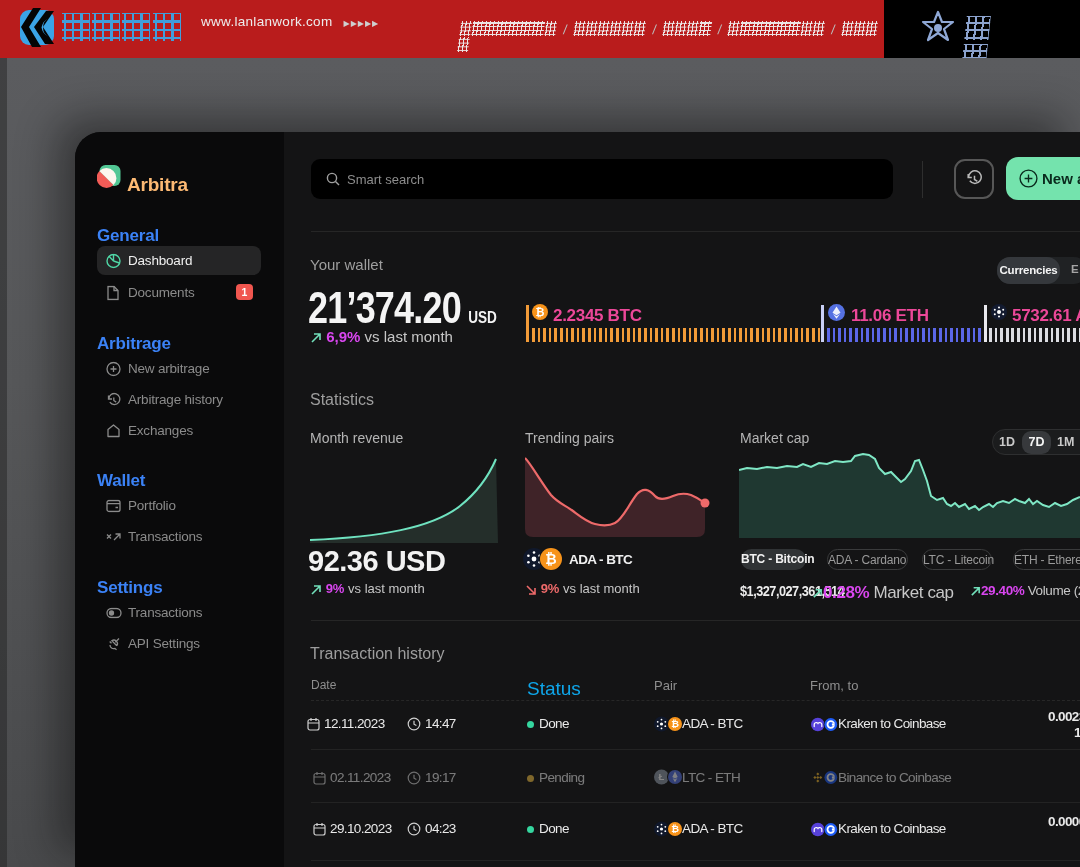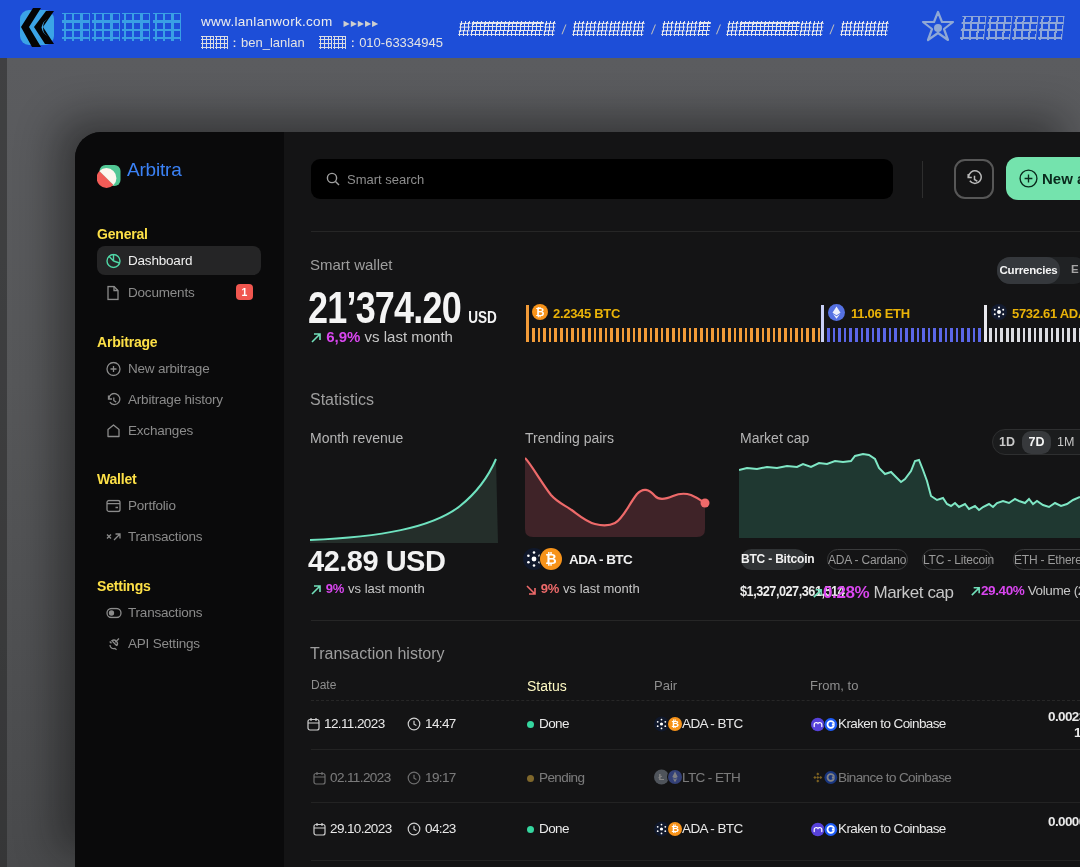--- a/index.html
+++ b/index.html
@@ -8,40 +8,40 @@
 #page{position:absolute;left:0;top:0;width:1080px;height:867px;overflow:hidden}
 .abs{position:absolute}
 
 .cj{display:inline-block;width:1em;height:1em;vertical-align:-0.12em;
 background:repeating-linear-gradient(0deg,transparent 0 .06em,currentColor .06em .145em,transparent .145em .3em),
 repeating-linear-gradient(90deg,transparent 0 .06em,currentColor .06em .145em,transparent .145em .3em);
 opacity:.95;margin-right:.08em}
 .cj:last-child{margin-right:0}
 .slog .cj{width:.88em;height:1.12em;margin-right:.05em}
 
-#topbar{position:absolute;left:0;top:0;width:1080px;height:58px;background:#1d4ed8}
+#topbar{position:absolute;left:0;top:0;width:884px;height:58px;background:#b91c1c}
 
 #stage{position:absolute;left:0;top:58px;width:1080px;height:809px;
 background:linear-gradient(180deg,#5b5c5f 0%,#565759 40%,#494a4c 100%)}
 #stage::before{content:"";position:absolute;left:0;top:0;width:7px;height:100%;background:rgba(30,30,30,.45)}
 
 #card{position:absolute;left:75px;top:74px;width:1005px;height:735px;
 background:#141415;border-radius:26px 0 0 0;box-shadow:-18px -14px 40px rgba(10,10,10,.45)}
 #side{position:absolute;left:0;top:0;width:209px;height:735px;background:#0a0a0b;border-radius:26px 0 0 0}
-.navlabel{position:absolute;left:22px;font-size:14px;font-weight:bold;color:#fde047;letter-spacing:-.2px}
+.navlabel{position:absolute;left:22px;font-size:17px;font-weight:bold;color:#3b82f6;letter-spacing:-.2px}
 .navitem{position:absolute;left:31px;font-size:13.5px;color:#8b8b8b;letter-spacing:-.2px}
 .navitem svg{position:absolute;left:0;top:50%;transform:translateY(-50%)}
 .navitem span{margin-left:22px;white-space:nowrap}
 
 .gtxt{color:#9e9e9e}
 .mint{color:#d946ef}
 .hline{position:absolute;height:1px;background:#262626}
 .barcode{position:absolute;height:14px}
 .tallbar{position:absolute;width:3px;height:37px}
-.cointxt{position:absolute;font-size:13px;font-weight:bold;color:#eab308;letter-spacing:-.3px;white-space:nowrap}
+.cointxt{position:absolute;font-size:17px;font-weight:bold;color:#ec4899;letter-spacing:-.3px;white-space:nowrap}
 .pill{position:absolute;height:21px;border-radius:11px;font-size:12px;line-height:20px;
 text-align:left;letter-spacing:-.2px;white-space:nowrap}
 .pill.on{background:#303335;color:#f0f0f0;font-weight:bold}
 .pill.off{border:1px solid #3a3b3c;color:#9a9a9a}
 .ic{display:inline-block;vertical-align:middle}
 .trow{position:absolute;font-size:13.5px;color:#e9e9e9;letter-spacing:-.6px;white-space:nowrap}
 </style>
 </head>
 <body>
 <div id="page">
@@ -50,23 +50,20 @@
       <rect x="1" y="2" width="34" height="35" rx="9" fill="#3ba4e6"></rect>
       <path d="M14 0 L22 0 L10 19 L22 39 L13 39 L2 19 Z" fill="#040404"></path>
       <path d="M27 3 L35 3 L24 19 L35 36 L26 36 L15 19 Z" fill="#040404"></path>
       <path d="M30 10 a10.5 10.5 0 0 0 0 19 a13 13 0 0 1 -7.5 -9.5 a13 13 0 0 1 7.5 -9.5 Z" fill="#3ba4e6"></path>
     </svg>
     <div class="abs" style="left:62px;top:13px;font-size:28px;color:#3ba4e6">
       <span class="cj"></span><span class="cj"></span><span class="cj"></span><span class="cj"></span>
     </div>
     <div class="abs" style="left:201px;top:14px;font-size:13.5px;color:#ededed;letter-spacing:.3px">www.lanlanwork.com
       <span style="font-size:8px;color:#cfcfcf;letter-spacing:1px;margin-left:7px">▶▶▶▶▶</span>
-    </div>
-    <div class="abs" style="left:201px;top:34px;font-size:13px;color:#e4e4e4">
-      <span style="font-size:13px"><span class="cj"></span><span class="cj"></span></span>：ben_lanlan&nbsp;&nbsp;&nbsp;&nbsp;<span style="font-size:13px"><span class="cj"></span><span class="cj"></span></span>：010-63334945
     </div>
     <div class="abs slog" style="left:459px;top:21px;font-size:13px;color:#efefef;transform:skewX(-8deg)">
       <span class="cj"></span><span class="cj"></span><span class="cj"></span><span class="cj"></span><span class="cj"></span><span class="cj"></span><span class="cj"></span><span class="cj"></span>
       <span style="color:#bdbdbd;margin:0 3px">/</span>
       <span class="cj"></span><span class="cj"></span><span class="cj"></span><span class="cj"></span><span class="cj"></span><span class="cj"></span>
       <span style="color:#bdbdbd;margin:0 3px">/</span>
       <span class="cj"></span><span class="cj"></span><span class="cj"></span><span class="cj"></span>
       <span style="color:#bdbdbd;margin:0 3px">/</span>
       <span class="cj"></span><span class="cj"></span><span class="cj"></span><span class="cj"></span><span class="cj"></span><span class="cj"></span><span class="cj"></span><span class="cj"></span>
       <span style="color:#bdbdbd;margin:0 3px">/</span>
@@ -81,21 +78,21 @@
     </div>
   </div>
   <div id="stage">
     <div id="card">
       <div id="side">
         <svg class="abs" style="left:22px;top:33px" width="24" height="24" viewBox="0 0 24 24">
           <rect x="2.5" y="0" width="21" height="21" rx="6" fill="#52c795"></rect>
           <path d="M2.43 5.93 A10 10 0 0 0 16.57 20.07 Z" fill="#f25c57"></path>
           <path d="M2.43 5.93 A10 10 0 0 1 16.57 20.07 Z" fill="#fdf6ee"></path>
         </svg>
-        <div class="abs" style="left:52px;top:27px;font-size:19px;font-weight:normal;color:#3b82f6;letter-spacing:-.2px">Arbitra</div>
+        <div class="abs" style="left:52px;top:42px;font-size:19px;font-weight:bold;color:#fdba74;letter-spacing:-.2px">Arbitra</div>
 
         <div class="navlabel" style="top:94px">General</div>
         <div class="abs" style="left:22px;top:114px;width:164px;height:29px;background:#252526;border-radius:8px"></div>
         <div class="navitem" style="top:114px;height:29px;line-height:29px;color:#efefef">
           <svg width="15" height="15" viewBox="0 0 15 15" fill="none" stroke="#4fd6a5" stroke-width="1.4">
               <circle cx="7.5" cy="7.5" r="6.5"></circle>
               <path d="M7.5 7.5 L3 2.7 M7.5 7.5 L7.5 1 M7.5 7.5 L13.5 9.5"></path>
             </svg>
           <span>Dashboard</span>
         </div>
@@ -182,21 +179,21 @@
         </div>
         <div class="abs" style="left:931px;top:25px;width:170px;height:43px;background:#74e3ad;border-radius:12px;color:#0a2a1d">
           <svg class="abs" style="left:13px;top:12px" width="19" height="19" viewBox="0 0 21 21" fill="none" stroke="#0a2a1d" stroke-width="1.5">
               <circle cx="10.5" cy="10.5" r="9.3"></circle>
               <path d="M10.5 6.2 v8.6 M6.2 10.5 h8.6"></path>
             </svg>
           <div class="abs" style="left:36px;top:13px;font-size:15px;font-weight:bold">New arbitrage</div>
         </div>
         <div class="hline" style="left:236px;top:99px;width:769px"></div>
 
-        <div class="abs gtxt" style="left:235px;top:124px;font-size:15px">Smart wallet</div>
+        <div class="abs gtxt" style="left:235px;top:124px;font-size:15px">Your wallet</div>
         <div class="abs" style="left:233px;top:150px;font-size:45px;font-weight:bold;color:#f4f4f4;letter-spacing:-1px;transform:scaleX(.8);transform-origin:0 0;white-space:nowrap">21’374.20<span style="font-size:17px;letter-spacing:0;margin-left:9px">USD</span></div>
         <div class="abs" style="left:235px;top:196px;font-size:15px">
           <svg class="ic" width="12" height="12" viewBox="0 0 12 12" fill="none" stroke="#72e0bb" stroke-width="1.6">
               <path d="M2 10 L10 2 M4 2 h6 v6"></path>
             </svg>
           <span class="mint" style="font-weight:bold">6,9%</span> <span style="color:#c7c7c7">vs last month</span>
         </div>
         <div class="abs" style="left:922px;top:125px;width:90px;height:27px;background:#202224;border-radius:13px"></div>
         <div class="abs" style="left:922px;top:125px;width:63px;height:27px;background:#35383c;border-radius:13px;color:#f5f5f5;font-size:11.5px;font-weight:bold;text-align:center;line-height:27px;letter-spacing:-.2px">Currencies</div>
         <div class="abs" style="left:996px;top:131px;font-size:11.5px;color:#a5a5a5;font-weight:bold">E</div>
@@ -233,37 +230,37 @@
         <div class="cointxt" style="left:937px;top:174px">5732.61 ADA</div>
         <div class="barcode" style="left:914px;top:196px;width:91px;background:repeating-linear-gradient(90deg,#dcdde2 0 2.7px,transparent 2.7px 5.6px)"></div>
 
         <div class="abs gtxt" style="left:235px;top:259px;font-size:16px">Statistics</div>
         <div class="abs" style="left:235px;top:298px;font-size:14px;color:#b5b5b5">Month revenue</div>
         <div class="abs" style="left:450px;top:298px;font-size:14px;color:#b5b5b5">Trending pairs</div>
         <div class="abs" style="left:665px;top:298px;font-size:14px;color:#b5b5b5">Market cap</div>
         <div class="abs" style="left:917px;top:297px;width:175px;height:26px;background:#1b1c1d;border:1.5px solid #2e2f30;border-radius:13px"></div>
         <div class="abs" style="left:924px;top:303px;font-size:12.5px;font-weight:bold;color:#c9c9c9">1D</div>
         <div class="abs" style="left:947px;top:299px;width:29px;height:23px;background:#37393c;border-radius:9px;color:#f5f5f5;font-size:12.5px;font-weight:bold;text-align:center;line-height:23px">7D</div>
-        <div class="abs" style="left:982px;top:303px;font-size:12.5px;font-weight:normal;color:#c9c9c9">1M</div>
+        <div class="abs" style="left:982px;top:303px;font-size:12.5px;font-weight:bold;color:#c9c9c9">1M</div>
 
         <svg class="abs" style="left:235px;top:323px" width="188" height="88" viewBox="0 0 188 88">
           <path d="M0 85 C70 82 122 73 150 51 C170 35 180 18 186 4 L188 88 L0 88 Z" fill="#31443c" opacity=".55"></path>
           <path d="M0 85 C70 82 122 73 150 51 C170 35 180 18 186 4" fill="none" stroke="#6fe3c0" stroke-width="2"></path>
         </svg>
         <svg class="abs" style="left:450px;top:320px" width="188" height="92" viewBox="0 0 188 92">
           <path d="M0 6 C6 12 16 30 26 43 C33 51 40 53 48 59 C56 65 62 70 70 72 C78 74 84 74 90 71 C98 67 104 52 112 42 C118 35.5 124 37 130 44 C134 48.5 140 47.5 148 44 C154 41.5 160 41 166 43 C172 45.5 176 48.5 180 51 L180 77 Q180 85 172 85 L8 85 Q0 85 0 77 Z" fill="#43252a" opacity=".92"></path>
           <path d="M0 6 C6 12 16 30 26 43 C33 51 40 53 48 59 C56 65 62 70 70 72 C78 74 84 74 90 71 C98 67 104 52 112 42 C118 35.5 124 37 130 44 C134 48.5 140 47.5 148 44 C154 41.5 160 41 166 43 C172 45.5 176 48.5 180 51" fill="none" stroke="#ee6a6a" stroke-width="2.2"></path>
           <circle cx="180" cy="51" r="4.5" fill="#ee6a6a"></circle>
         </svg>
         <svg class="abs" style="left:664px;top:314px" width="341" height="92" viewBox="0 0 341 92">
           <path d="M0 24 L8 22 L18 23 L28 21 L38 22 L48 20 L58 21 L64 18 L72 21 L80 17 L88 18 L96 15 L104 16 L112 15 L116 10 L124 8 L130 9 L136 13 L140 22 L146 28 L152 26 L158 32 L162 36 L166 33 L172 25 L176 15 L180 14 L184 24 L188 35 L192 50 L198 54 L204 52 L208 58 L212 60 L216 57 L220 61 L226 58 L230 63 L236 60 L240 64 L244 61 L250 58 L254 61 L258 57 L264 55 L270 57 L276 53 L280 55 L286 57 L290 53 L294 58 L298 55 L304 59 L310 61 L316 57 L322 60 L328 58 L334 54 L341 51 L341 92 L0 92 Z" fill="#213c34" opacity=".92"></path>
           <path d="M0 24 L8 22 L18 23 L28 21 L38 22 L48 20 L58 21 L64 18 L72 21 L80 17 L88 18 L96 15 L104 16 L112 15 L116 10 L124 8 L130 9 L136 13 L140 22 L146 28 L152 26 L158 32 L162 36 L166 33 L172 25 L176 15 L180 14 L184 24 L188 35 L192 50 L198 54 L204 52 L208 58 L212 60 L216 57 L220 61 L226 58 L230 63 L236 60 L240 64 L244 61 L250 58 L254 61 L258 57 L264 55 L270 57 L276 53 L280 55 L286 57 L290 53 L294 58 L298 55 L304 59 L310 61 L316 57 L322 60 L328 58 L334 54 L341 51" fill="none" stroke="#7fe7c5" stroke-width="2"></path>
         </svg>
 
-        <div class="abs" style="left:233px;top:413px;font-size:29px;font-weight:bold;color:#f2f2f2;letter-spacing:-.5px">42.89 USD</div>
+        <div class="abs" style="left:233px;top:413px;font-size:29px;font-weight:bold;color:#f2f2f2;letter-spacing:-.5px">92.36 USD</div>
         <div class="abs" style="left:235px;top:449px;font-size:13px">
           <svg class="ic" width="12" height="12" viewBox="0 0 12 12" fill="none" stroke="#72e0bb" stroke-width="1.6">
               <path d="M2 10 L10 2 M4 2 h6 v6"></path>
             </svg>
           <span class="mint" style="font-weight:bold">9%</span> <span style="color:#c7c7c7">vs last month</span>
         </div>
 
         <svg class="abs" style="left:447px;top:415px" width="42" height="24" viewBox="0 0 42 24">
           <circle cx="12" cy="12" r="11" fill="#10182b"></circle>
           <circle cx="12" cy="12" r="2.4" fill="#fff"></circle>
@@ -300,21 +297,21 @@
         <div class="abs" style="left:895px;top:451px;font-size:13.5px;white-space:nowrap">
           <svg class="ic" width="11" height="11" viewBox="0 0 12 12" fill="none" stroke="#72e0bb" stroke-width="1.7">
               <path d="M2 10 L10 2 M4 2 h6 v6"></path>
             </svg><span class="mint" style="font-weight:bold;letter-spacing:-.4px">29.40%</span><span style="color:#c7c7c7;letter-spacing:-.4px"> Volume (24h)</span>
         </div>
 
         <div class="hline" style="left:236px;top:488px;width:769px"></div>
 
         <div class="abs gtxt" style="left:235px;top:513px;font-size:16px">Transaction history</div>
         <div class="abs" style="left:236px;top:546px;font-size:12px;color:#8e8e8e">Date</div>
-        <div class="abs" style="left:452px;top:546px;font-size:14px;color:#fef9c3">Status</div>
+        <div class="abs" style="left:452px;top:546px;font-size:19px;color:#0ea5e9">Status</div>
         <div class="abs" style="left:579px;top:546px;font-size:13px;color:#8e8e8e">Pair</div>
         <div class="abs" style="left:735px;top:546px;font-size:13px;color:#8e8e8e">From, to</div>
         <div class="abs" style="left:236px;top:568px;width:769px;height:0;border-top:1px dashed #272727"></div>
 
         <div class="trow" style="left:232px;top:584px;height:16px;line-height:16px">
           <svg class="ic" width="13" height="14" viewBox="0 0 13 14" fill="none" stroke="#cfcfcf" stroke-width="1.2" style="margin-right:4px">
               <rect x="1" y="2.5" width="11" height="10.5" rx="2"></rect>
               <path d="M1 6 h11 M4 1 v3 M9 1 v3"></path>
             </svg>12.11.2023
         </div>

